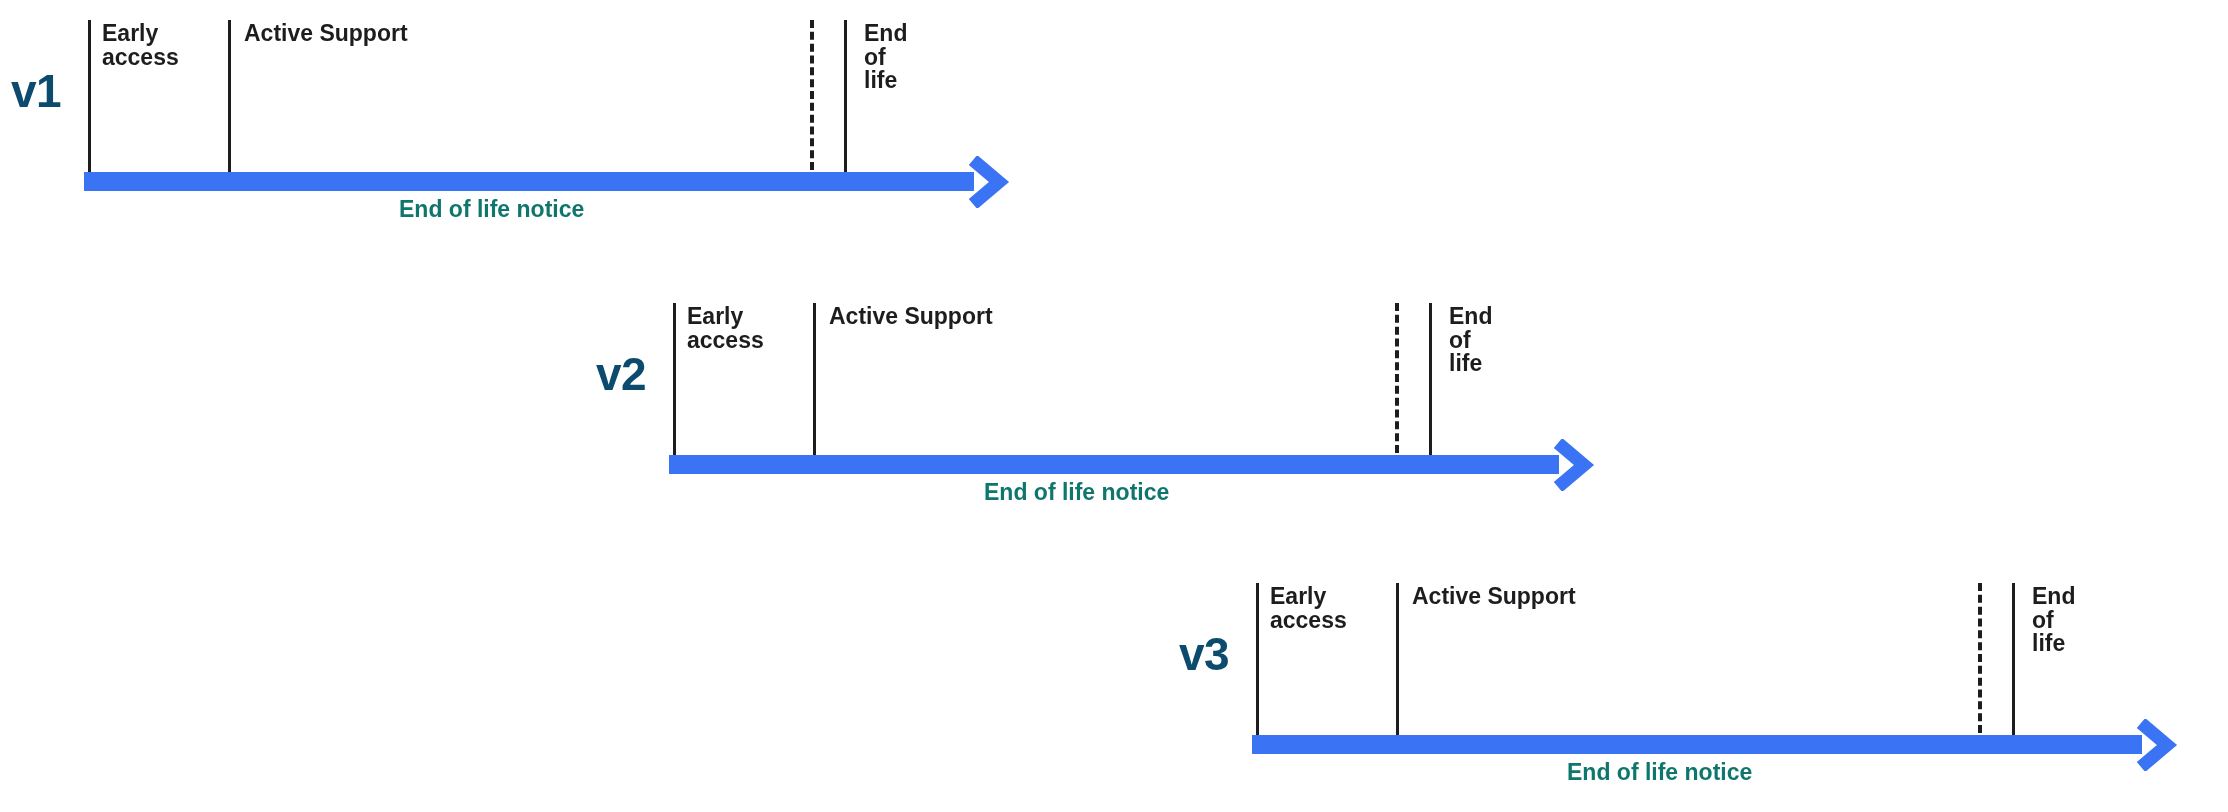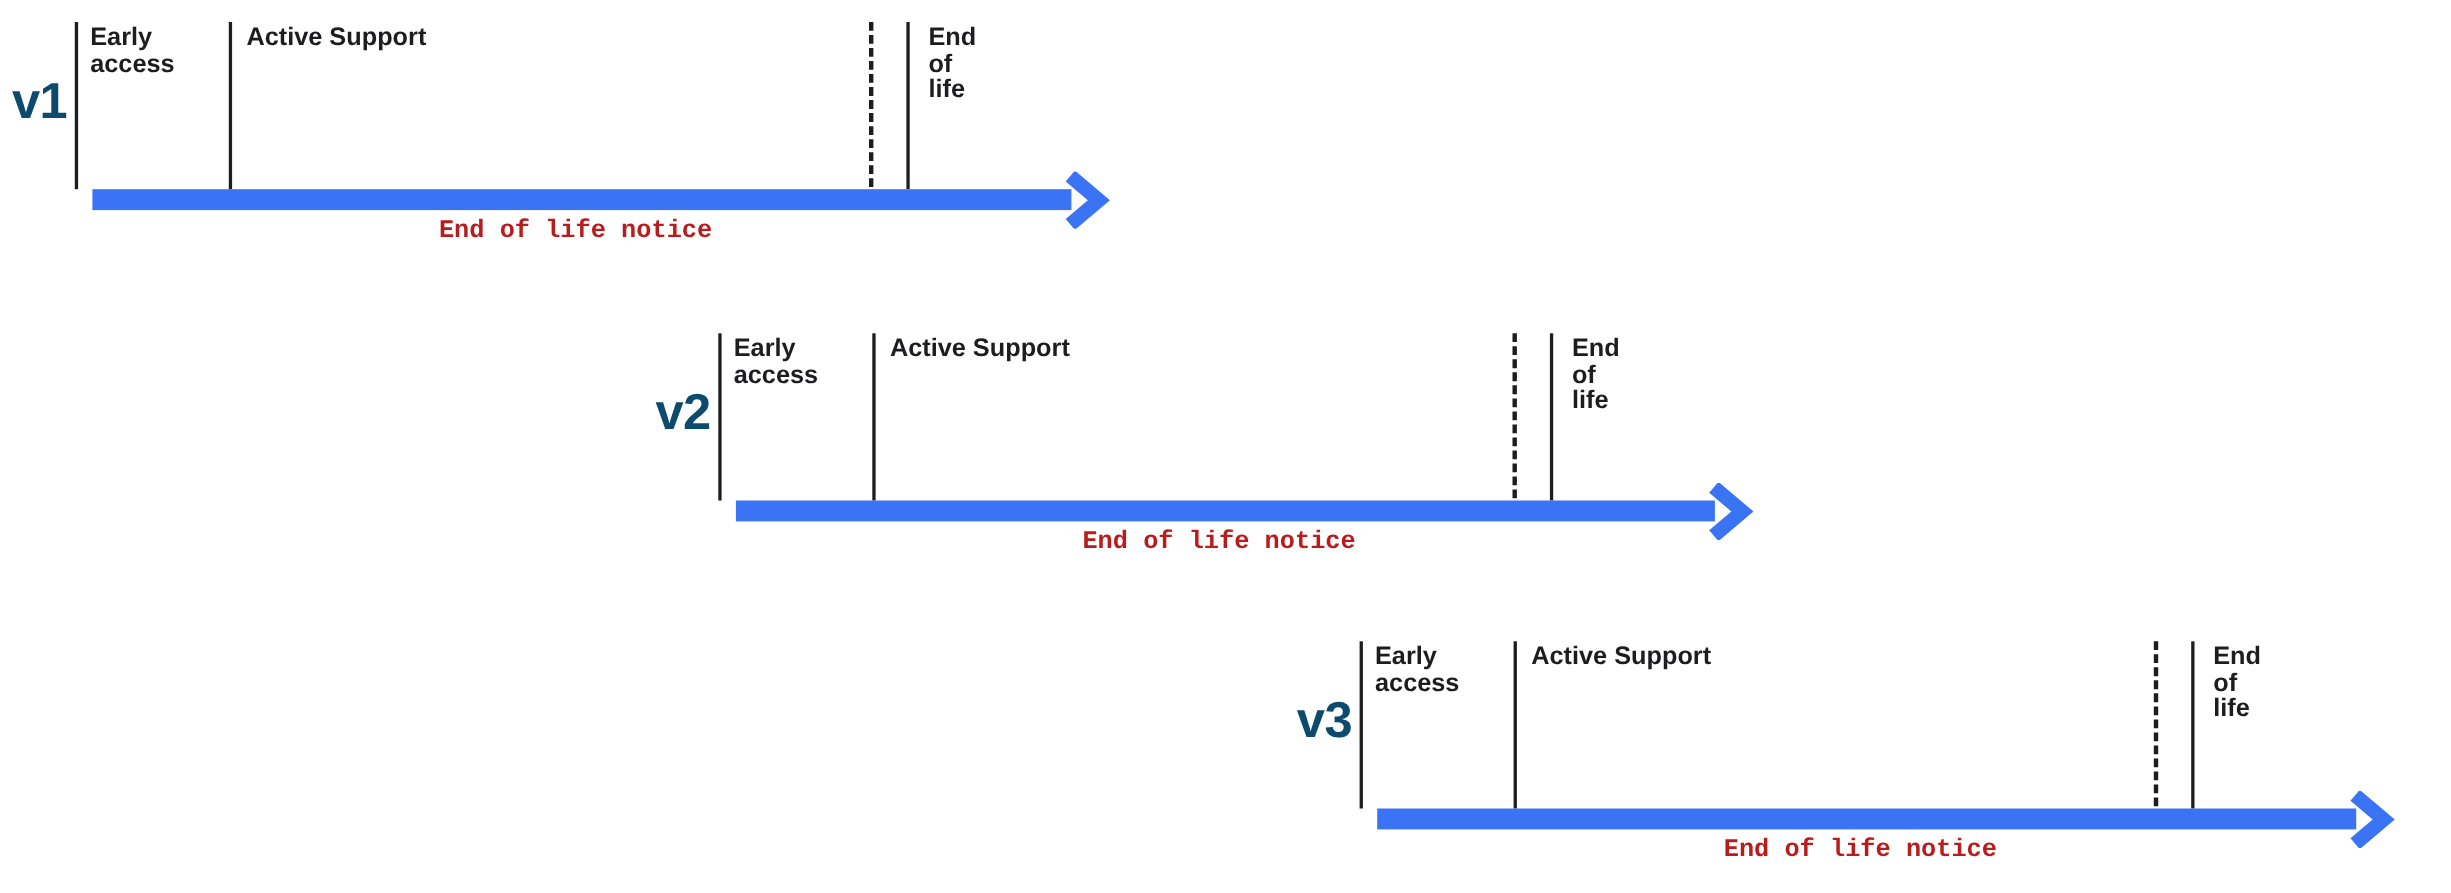--- a/index.html
+++ b/index.html
@@ -31,21 +31,21 @@
     font-size: 46px;
     font-weight: bold;
     color: #0c4a6e;
     letter-spacing: -0.5px;
     line-height: 1;
   }
 
   
   .phases {
     position: absolute;
-    left: 68px;
+    left: 88px;
     top: 0;
     height: 152px;
   }
 
   .divider {
     position: absolute;
     top: 0;
     width: 3px;
     height: 152px;
     background: #1d1d1f;
@@ -87,23 +87,22 @@
     width: 52px;
     height: 52px;
   }
 
   
   .notice-label {
     position: absolute;
     top: 24px;
     font-size: 23px;
     font-weight: bold;
-    color: #b91c1c;
+    color: #0f766e;
     white-space: nowrap;
-    font-family: Liberation Mono, monospace;
   }
 </style>
 </head>
 <body>
 
 <div class="timeline-row" style="left:0px; top:20px;">
 
   <div class="version-label">v1</div>
 
   <div class="phases" style="width:770px;">

